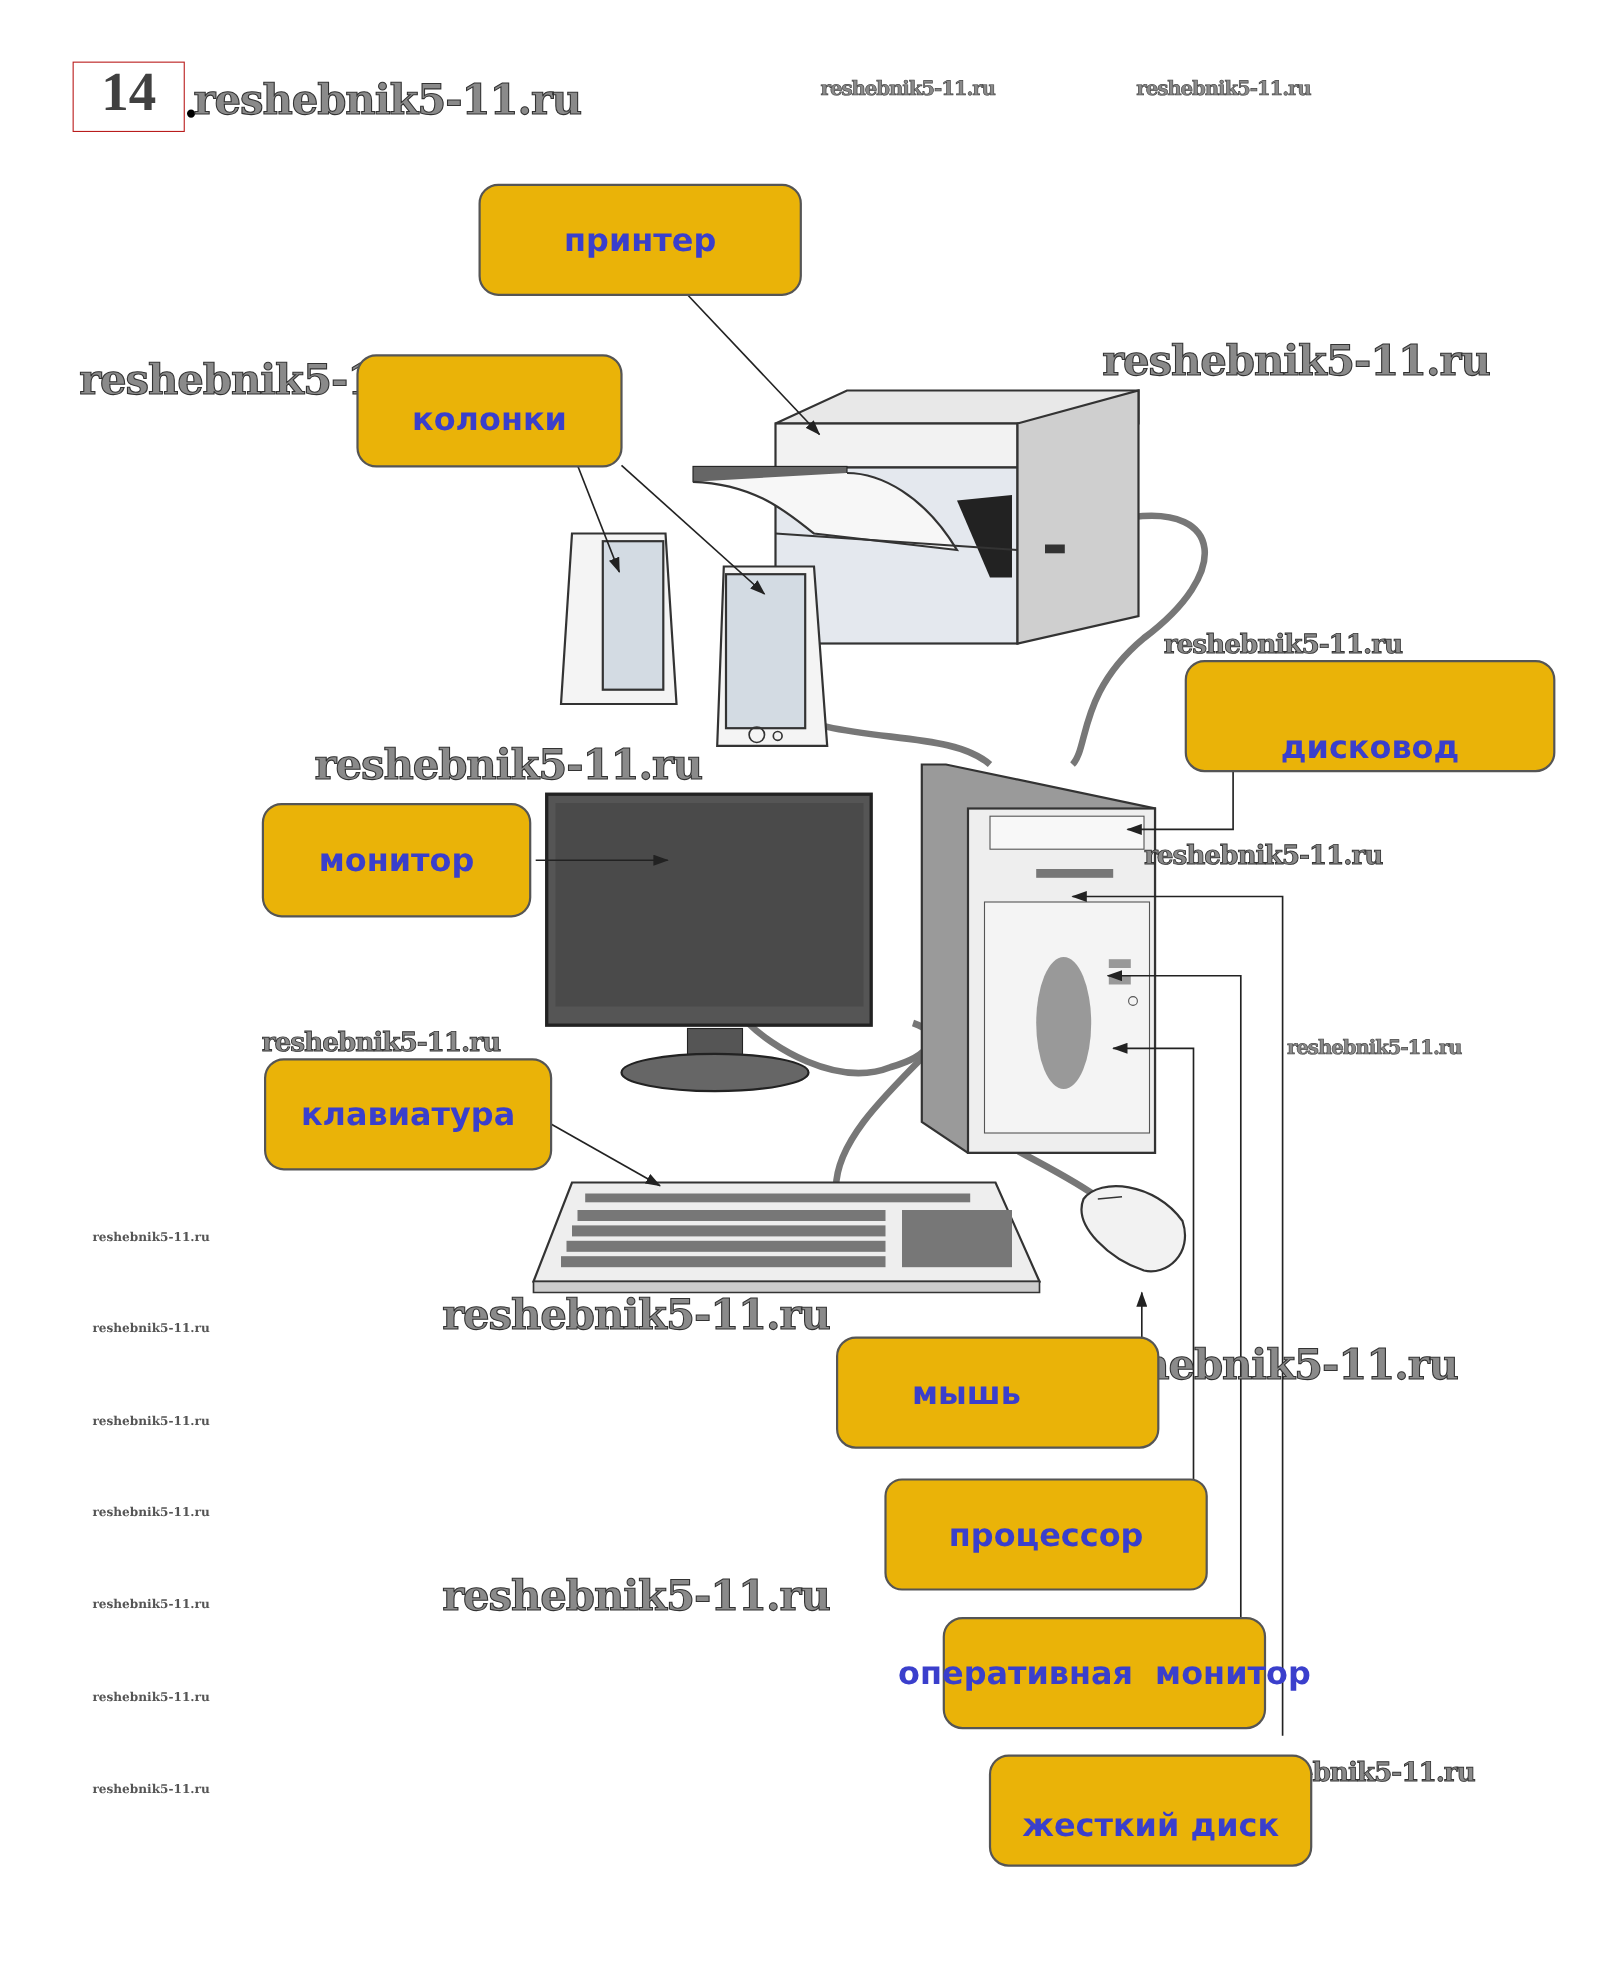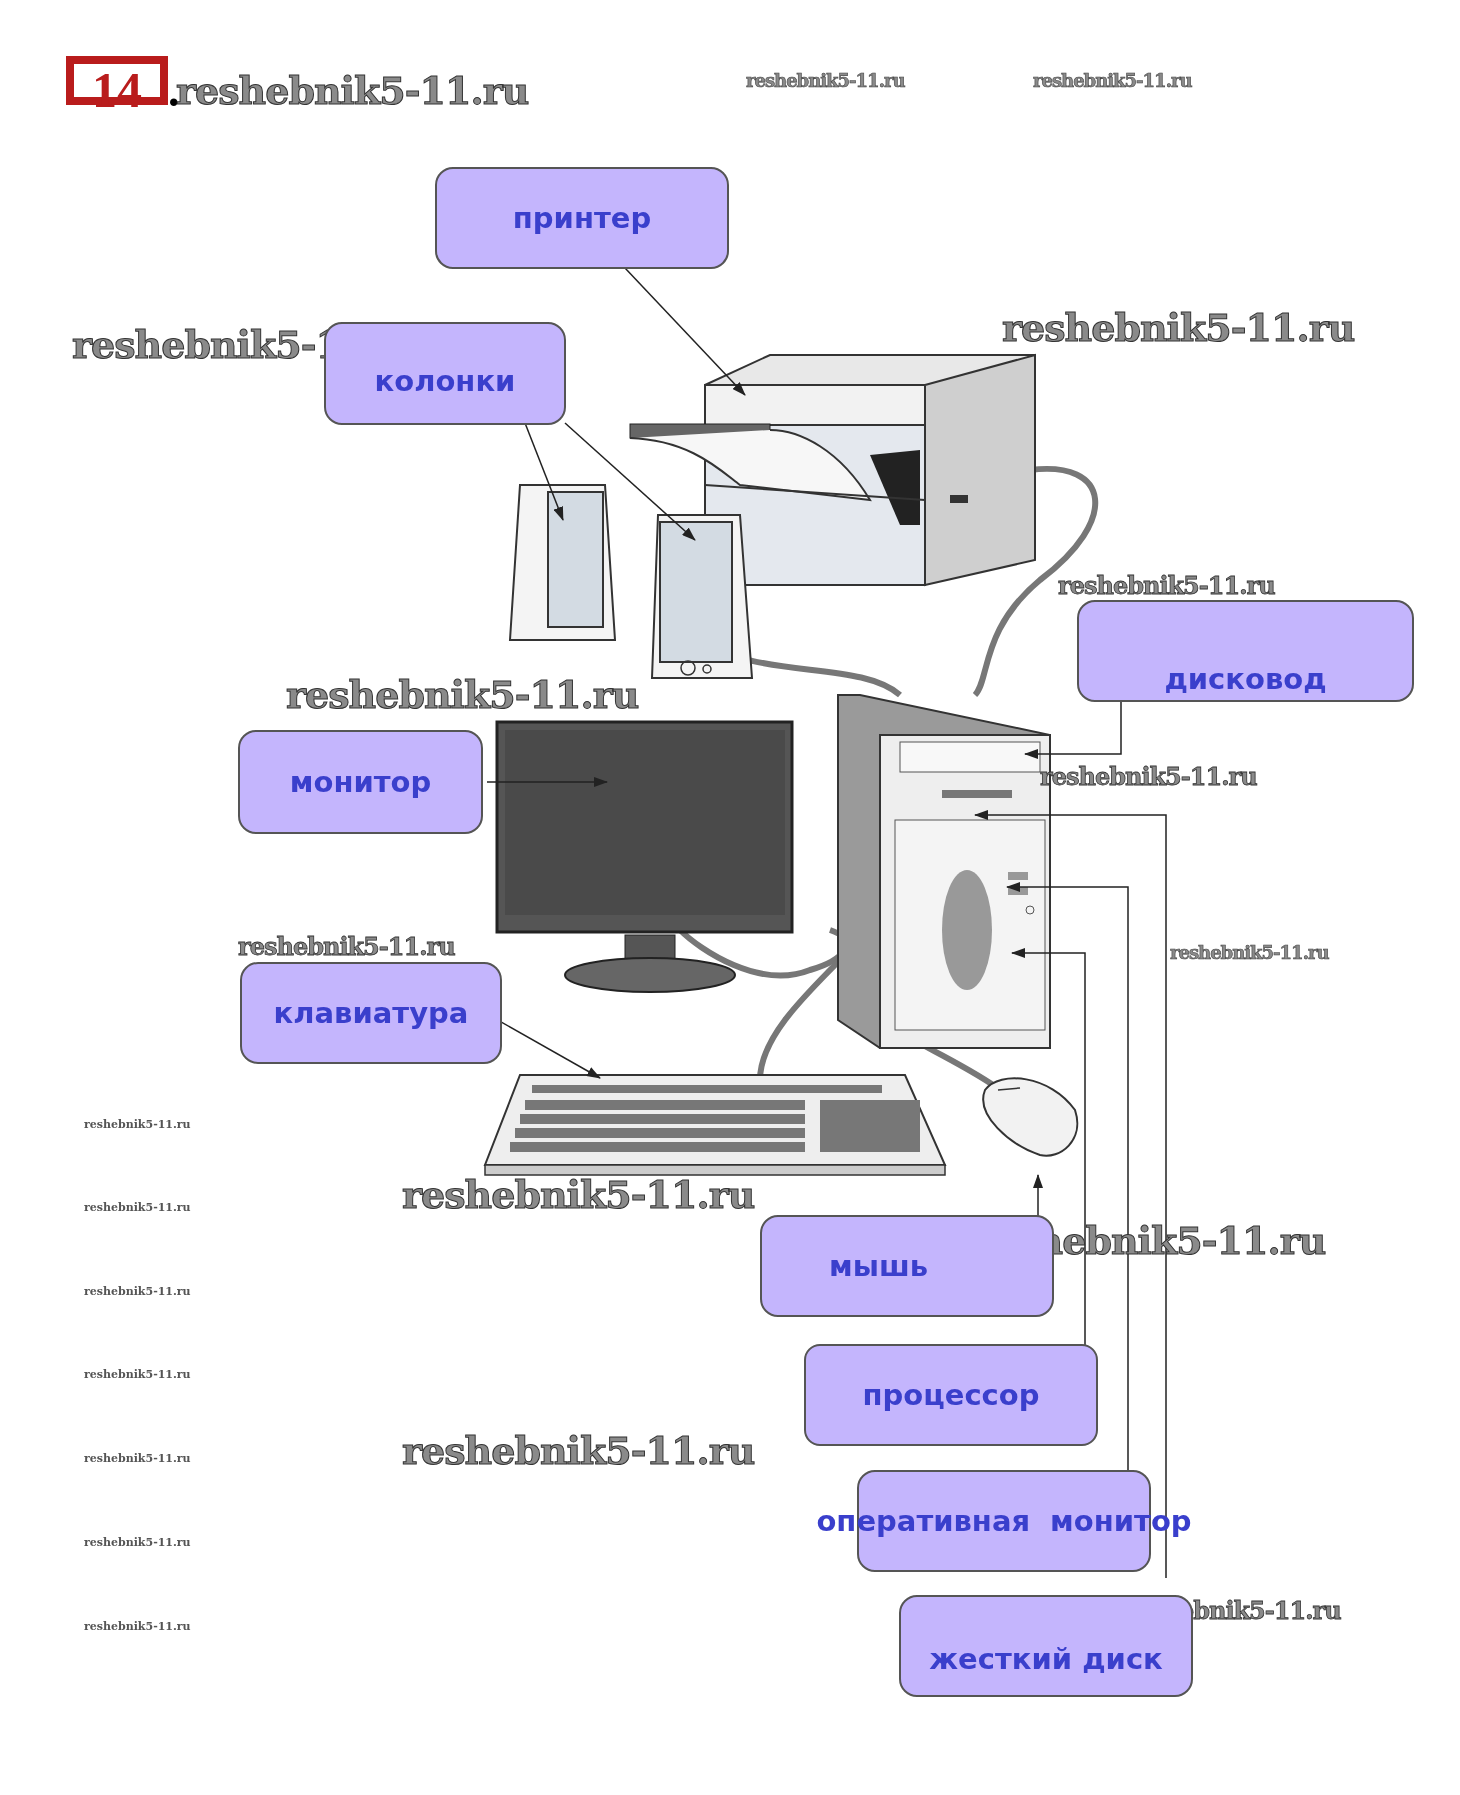--- a/index.html
+++ b/index.html
@@ -1,25 +1,25 @@
 <!DOCTYPE html>
 <html><head>
 <meta charset="utf-8">
 <style>
   html, body { margin:0; padding:0; background:#ffffff; }
   body { width:1460px; height:1795px; position:relative; overflow:hidden; font-family:"DejaVu Sans", sans-serif; }
-  .task-box { position:absolute; left:66px; top:56px; width:102px; height:49px; border:8px solid #b91c1c; box-sizing:border-box; font-family:"Liberation Serif", serif; font-weight:bold; font-size:50px; line-height:52px; text-align:center; color:#b91c1c; }
+  .task-box { position:absolute; left:66px; top:56px; width:102px; height:64px; border:1px solid #b91c1c; box-sizing:border-box; font-family:"Liberation Serif", serif; font-weight:bold; font-size:50px; line-height:52px; text-align:center; color:#404040; }
   .task-dot { position:absolute; left:168px; top:64px; font-family:"Liberation Serif", serif; font-weight:bold; font-size:46px; color:#000; }
   .wm { position:absolute; font-family:"DejaVu Serif", serif; font-weight:bold; color:#8a8a8a; white-space:nowrap;
         -webkit-text-stroke:1px #333; letter-spacing:-1px; }
   .wm.xl { font-size:38px; }
   .wm.md { font-size:24px; -webkit-text-stroke:0.8px #333; }
   .wm.sm { font-size:18px; -webkit-text-stroke:0.6px #444; }
   .wm.xs { font-size:11px; -webkit-text-stroke:0; color:#555; letter-spacing:0; }
-  .label { position:absolute; border:2px solid #555; border-radius:18px; background:#c4b5fd; box-sizing:border-box;
+  .label { position:absolute; border:2px solid #555; border-radius:18px; background:#eab308; box-sizing:border-box;
            display:flex; align-items:center; justify-content:center; text-align:center;
            font-family:"DejaVu Sans", sans-serif; font-weight:bold; color:#3a3fcc; font-size:29px; line-height:42px; }
   svg#art { position:absolute; left:0; top:0; }
 </style>
 </head>
 <body>
 
 <svg id="art" width="1460" height="1795" viewBox="0 0 1460 1795">
   <defs>
     <marker id="arr" markerWidth="14" markerHeight="10" refX="13" refY="5" orient="auto" markerUnits="userSpaceOnUse">

